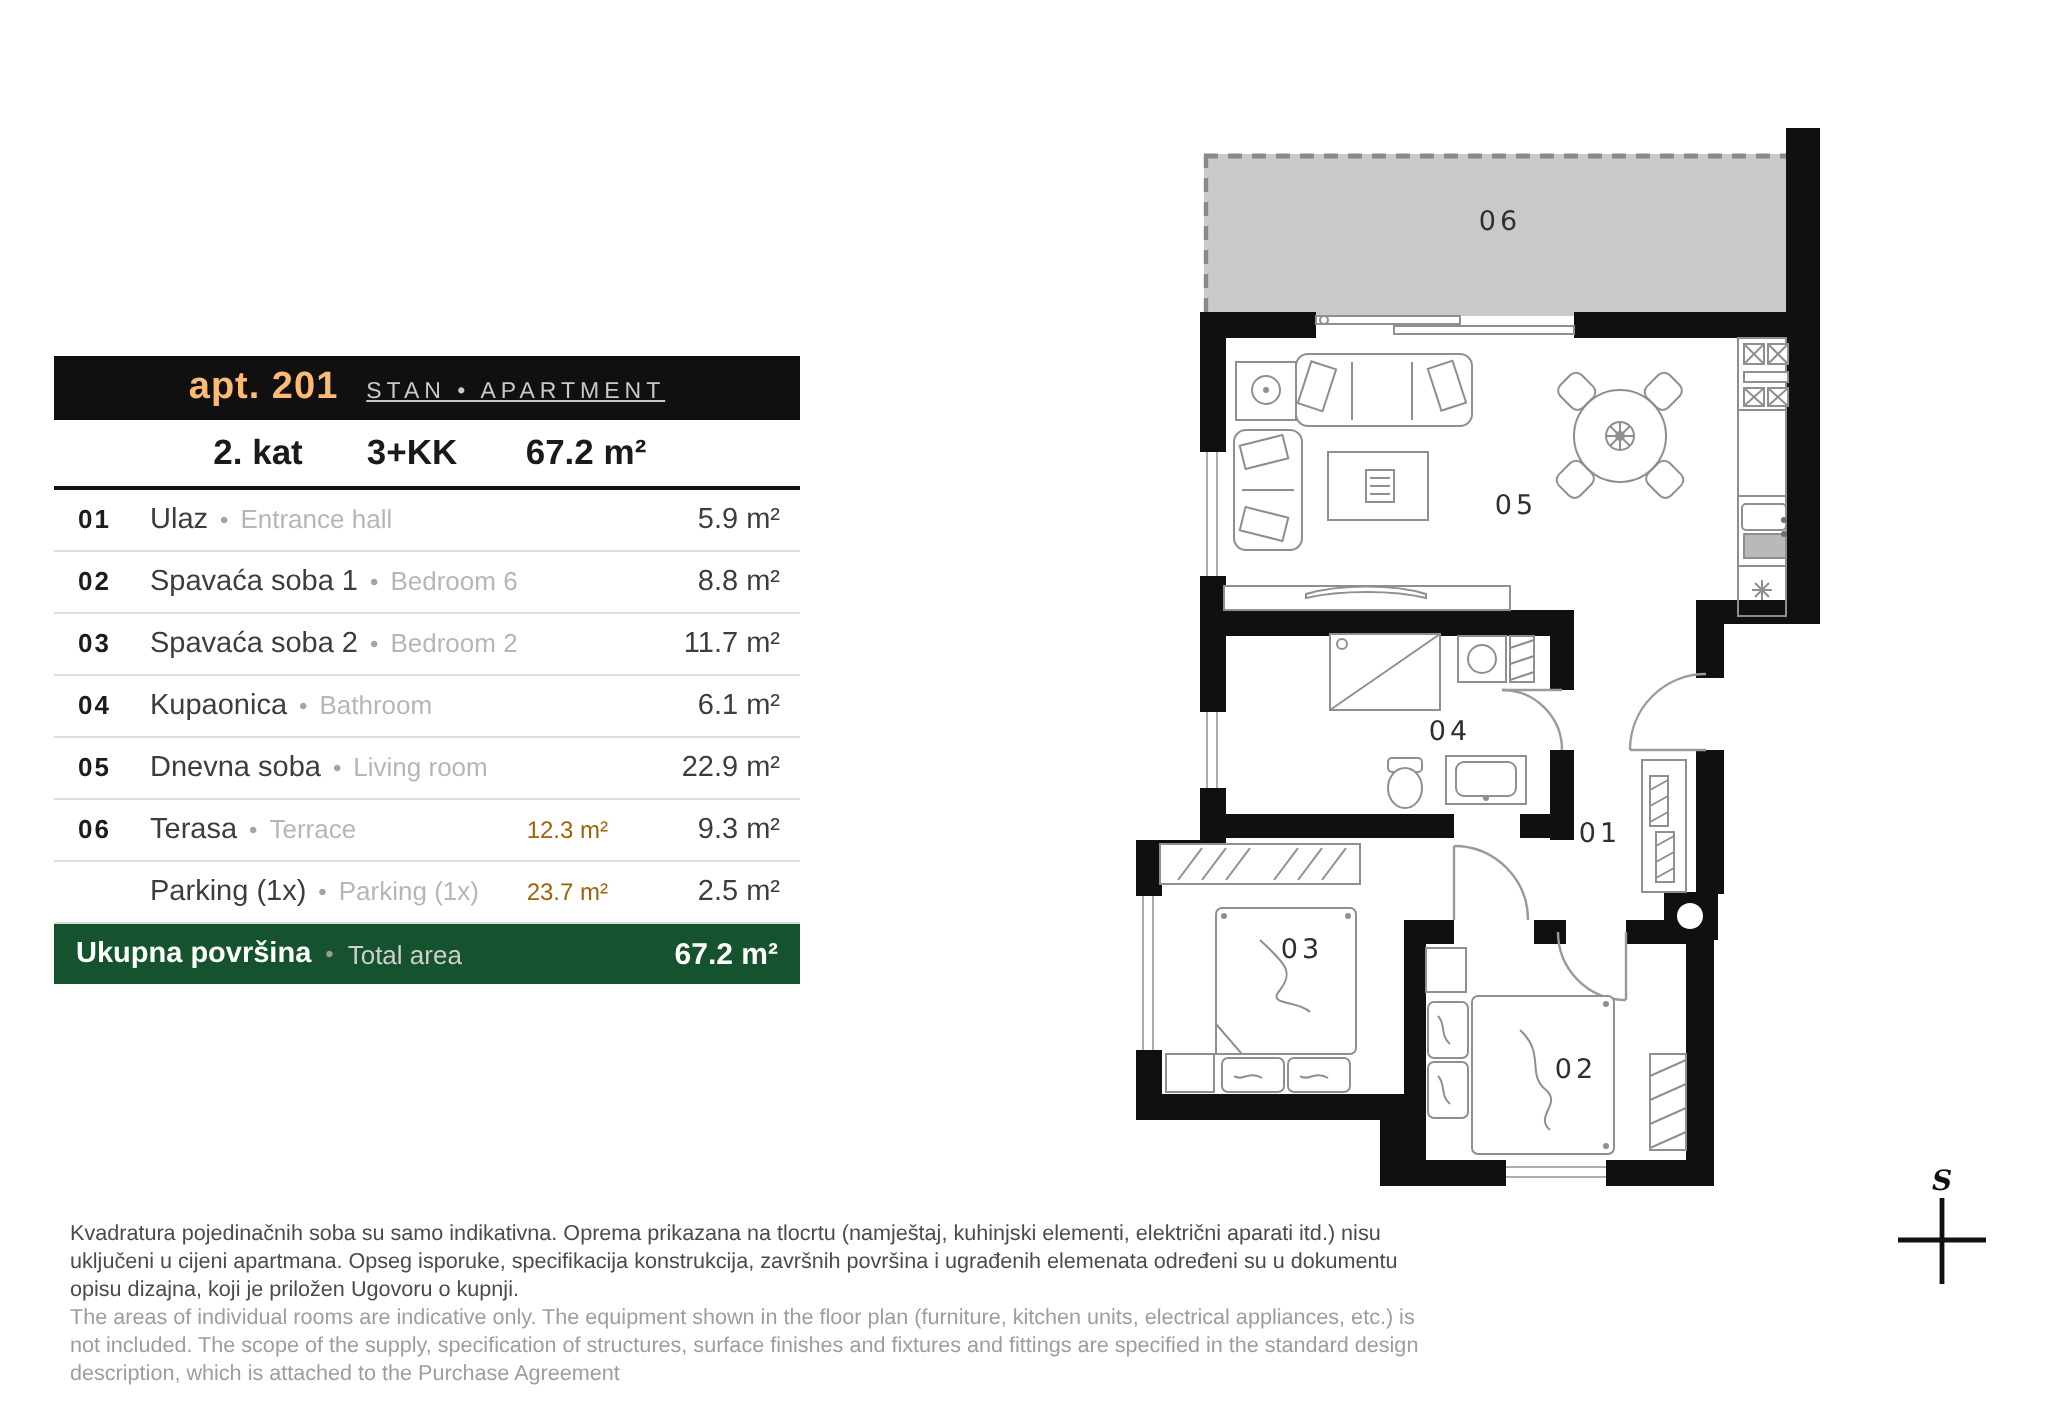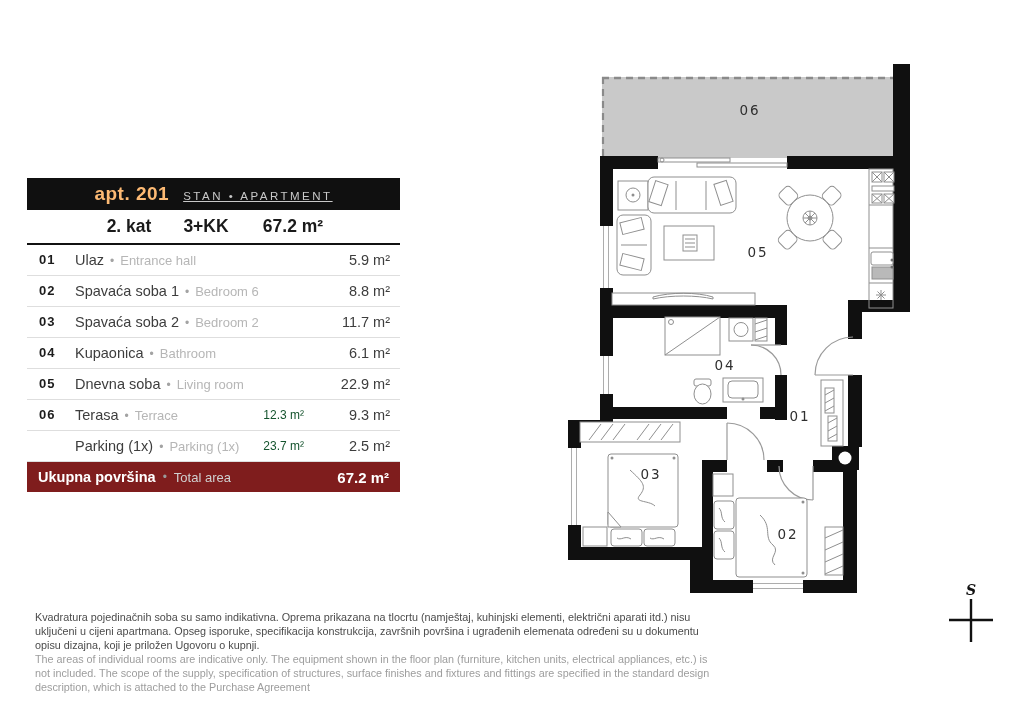--- a/index.html
+++ b/index.html
@@ -20,24 +20,24 @@
     font-size:17.5px;font-weight:bold;color:#1a1a1a;white-space:nowrap;
   }
   .tbl-sub .c1{left:102px;} .tbl-sub .c2{left:179px;} .tbl-sub .c3{left:266px;}
   .row{height:30px;position:relative;border-bottom:1px solid #dedede;}
   .row:last-of-type{border-bottom:none;}
   .row .num{position:absolute;left:12px;line-height:30px;font-size:13px;font-weight:bold;color:#1c1c1c;letter-spacing:1px;}
   .row .names{position:absolute;left:48px;line-height:30px;white-space:nowrap;}
   .row .hr{font-size:14.5px;color:#3d3d3d;}
   .row .bullet{font-size:12px;color:#a3a3a3;margin:0 6px;}
   .row .en{font-size:13px;color:#b6b6b6;}
-  .row .mid{position:absolute;right:96px;line-height:30px;font-size:12px;color:#14532d;}
+  .row .mid{position:absolute;right:96px;line-height:30px;font-size:12px;color:#a16207;}
   .row .area{position:absolute;right:10px;line-height:30px;font-size:14.5px;color:#3d3d3d;}
   .tbl-total{
-    height:30px;background:#7f1d1d;display:flex;align-items:center;padding:0 11px;
+    height:30px;background:#14532d;display:flex;align-items:center;padding:0 11px;
   }
   .tbl-total .hr{color:#ffffff;font-size:14.5px;font-weight:bold;}
   .tbl-total .bullet{color:#9a9a9a;font-size:12px;margin:0 7px;}
   .tbl-total .en{color:#d0d0d0;font-size:13px;}
   .tbl-total .val{margin-left:auto;color:#ffffff;font-size:15px;font-weight:600;}
   
   .disclaimer{position:absolute;left:35px;top:611px;width:678px;}
   .disclaimer p{margin:0;font-size:10.8px;line-height:13.9px;}
   .disclaimer .hr-text{color:#4b4b4b;}
   .disclaimer .en-text{color:#9d9d9d;}

